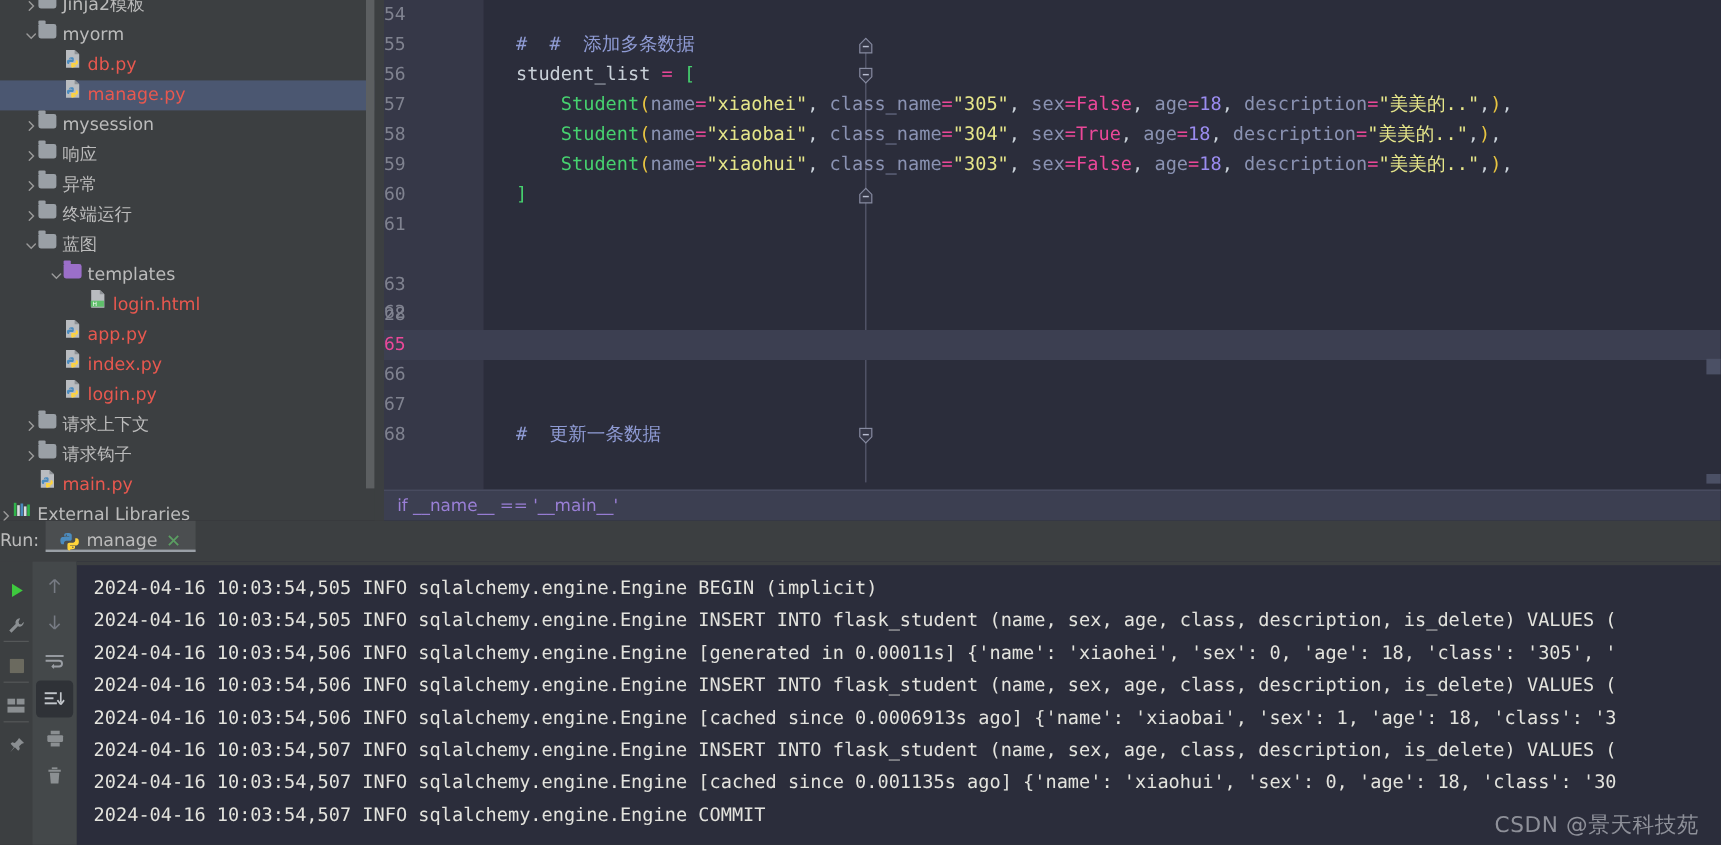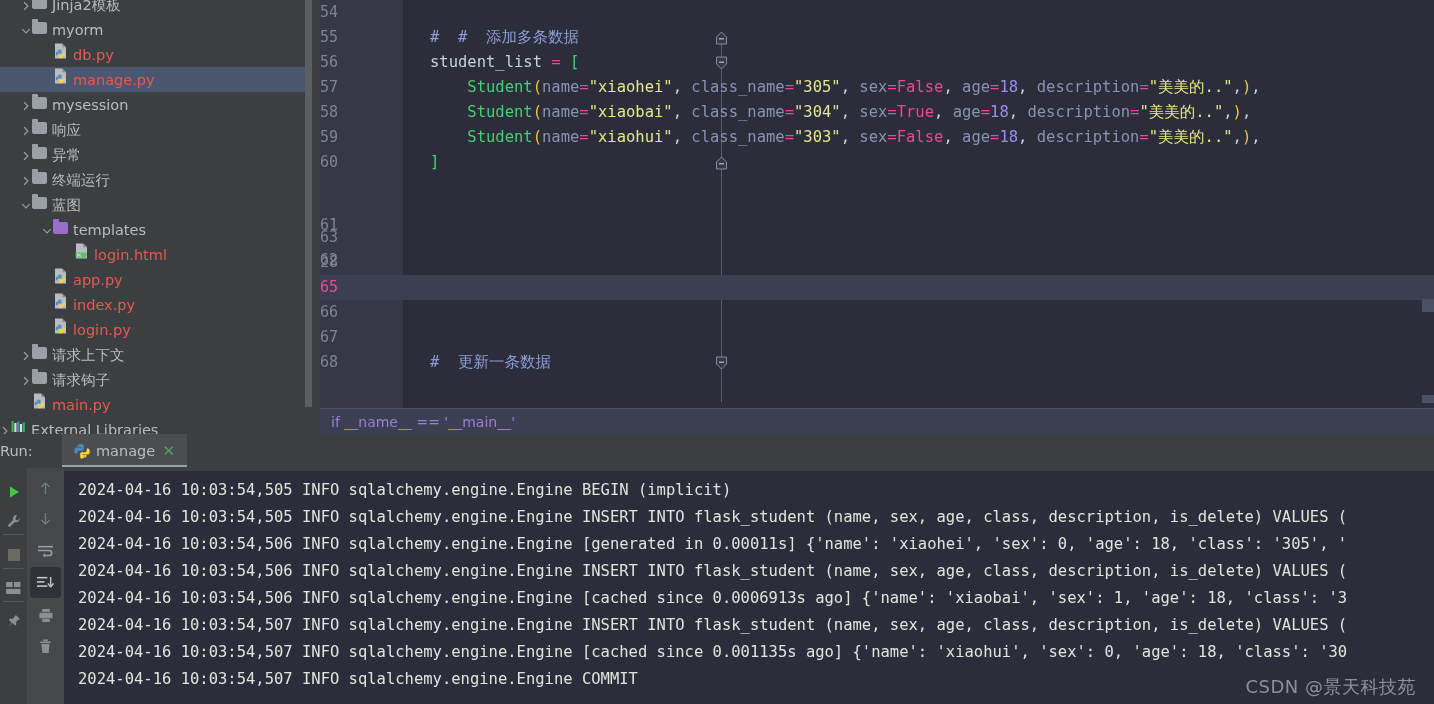--- a/index.html
+++ b/index.html
@@ -218,25 +218,24 @@
     width: 38px; height: 34px;
     line-height: 34px;
     color: #bbbbbb;
     font-size: 14.5px;
     padding-left: 0px;
   }
   #run-tab {
     position: absolute;
     left: 38px; top: 0;
     width: 125px;
-    height: 33px;
+    height: 26px;
     background: #4b4e50;
     border-bottom: 2px solid #9aa0a6;
     box-sizing: border-box;
-    margin-left: 24px;
   }
   #run-tab .tab-icon {
     position: absolute; left: 12px; top: 9px;
   }
   #run-tab .tab-text {
     position: absolute; left: 34px; top: 0;
     line-height: 34px;
     color: #bbbbbb;
     font-size: 14.5px;
   }
@@ -427,21 +426,21 @@
     <div id="editor-gutter-bg"></div>
     <div id="fold-line"></div>
     <div id="editor-lines">
         <div class="line-row" style="top: 0px;"><span class="ln">54</span><span class="code"></span></div>
         <div class="line-row" style="top: 25px;"><span class="ln">55</span><span class="code"><span class="t-com">#  #  添加多条数据</span></span></div>
         <div class="line-row" style="top: 50px;"><span class="ln">56</span><span class="code"><span class="t-var">student_list </span><span class="t-op">= </span><span class="t-brk">[</span></span></div>
         <div class="line-row" style="top: 75px;"><span class="ln">57</span><span class="code"><span class="t-punc">    </span><span class="t-cls">Student</span><span class="t-paren">(</span><span class="t-kwarg">name</span><span class="t-op">=</span><span class="t-str">"xiaohei"</span><span class="t-punc">, </span><span class="t-kwarg">class_name</span><span class="t-op">=</span><span class="t-str">"305"</span><span class="t-punc">, </span><span class="t-kwarg">sex</span><span class="t-op">=</span><span class="t-bool">False</span><span class="t-punc">, </span><span class="t-kwarg">age</span><span class="t-op">=</span><span class="t-num">18</span><span class="t-punc">, </span><span class="t-kwarg">description</span><span class="t-op">=</span><span class="t-str">"美美的.."</span><span class="t-punc">,</span><span class="t-paren">)</span><span class="t-punc">,</span></span></div>
         <div class="line-row" style="top: 100px;"><span class="ln">58</span><span class="code"><span class="t-punc">    </span><span class="t-cls">Student</span><span class="t-paren">(</span><span class="t-kwarg">name</span><span class="t-op">=</span><span class="t-str">"xiaobai"</span><span class="t-punc">, </span><span class="t-kwarg">class_name</span><span class="t-op">=</span><span class="t-str">"304"</span><span class="t-punc">, </span><span class="t-kwarg">sex</span><span class="t-op">=</span><span class="t-bool">True</span><span class="t-punc">, </span><span class="t-kwarg">age</span><span class="t-op">=</span><span class="t-num">18</span><span class="t-punc">, </span><span class="t-kwarg">description</span><span class="t-op">=</span><span class="t-str">"美美的.."</span><span class="t-punc">,</span><span class="t-paren">)</span><span class="t-punc">,</span></span></div>
         <div class="line-row" style="top: 125px;"><span class="ln">59</span><span class="code"><span class="t-punc">    </span><span class="t-cls">Student</span><span class="t-paren">(</span><span class="t-kwarg">name</span><span class="t-op">=</span><span class="t-str">"xiaohui"</span><span class="t-punc">, </span><span class="t-kwarg">class_name</span><span class="t-op">=</span><span class="t-str">"303"</span><span class="t-punc">, </span><span class="t-kwarg">sex</span><span class="t-op">=</span><span class="t-bool">False</span><span class="t-punc">, </span><span class="t-kwarg">age</span><span class="t-op">=</span><span class="t-num">18</span><span class="t-punc">, </span><span class="t-kwarg">description</span><span class="t-op">=</span><span class="t-str">"美美的.."</span><span class="t-punc">,</span><span class="t-paren">)</span><span class="t-punc">,</span></span></div>
         <div class="line-row" style="top: 150px;"><span class="ln">60</span><span class="code"><span class="t-brk">]</span></span></div>
-        <div class="line-row" style="top: 175px; margin-top: 38px;"><span class="ln">61</span><span class="code"></span></div>
+        <div class="line-row" style="top: 175px;"><span class="ln">61</span><span class="code"></span></div>
         <div class="line-row" style="top: 200px; margin-top: 48px;"><span class="ln">62</span></div>
         <div class="line-row" style="top: 225px;"><span class="ln">63</span></div>
         <div class="line-row" style="top: 250px;"><span class="ln">28</span><span class="code"></span></div>
         <div class="line-row current" style="top: 275px;"><span class="ln cur">65</span><span class="code"></span></div>
         <div class="line-row" style="top: 300px;"><span class="ln">66</span><span class="code"></span></div>
         <div class="line-row" style="top: 325px;"><span class="ln">67</span><span class="code"></span></div>
         <div class="line-row" style="top: 350px;"><span class="ln">68</span><span class="code"><span class="t-com">#  更新一条数据</span></span></div>
       </div>
     <div id="editor-right-marks">
       <div class="mark-strip" style="top:299px"></div>

